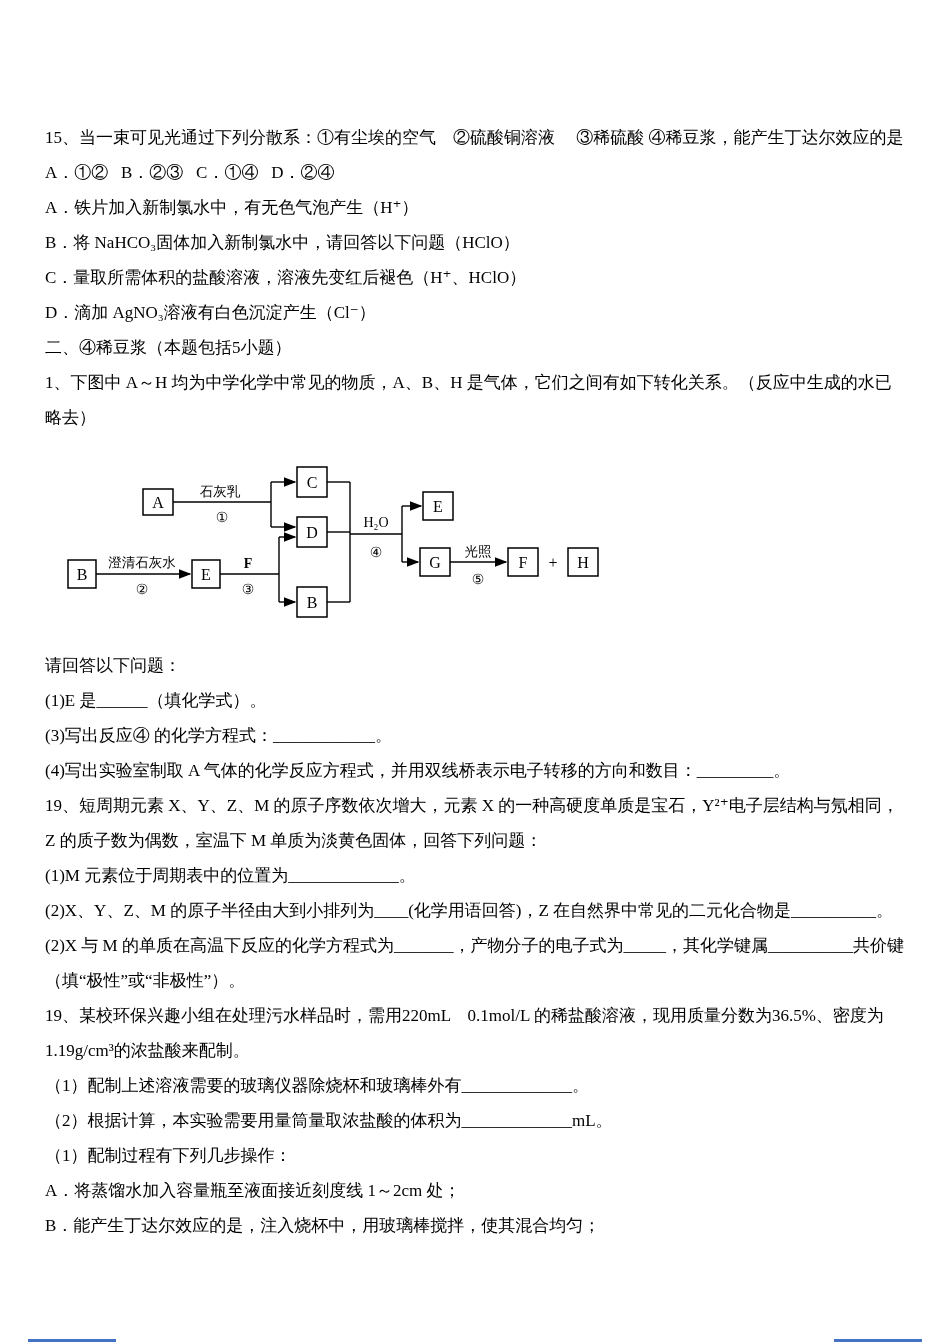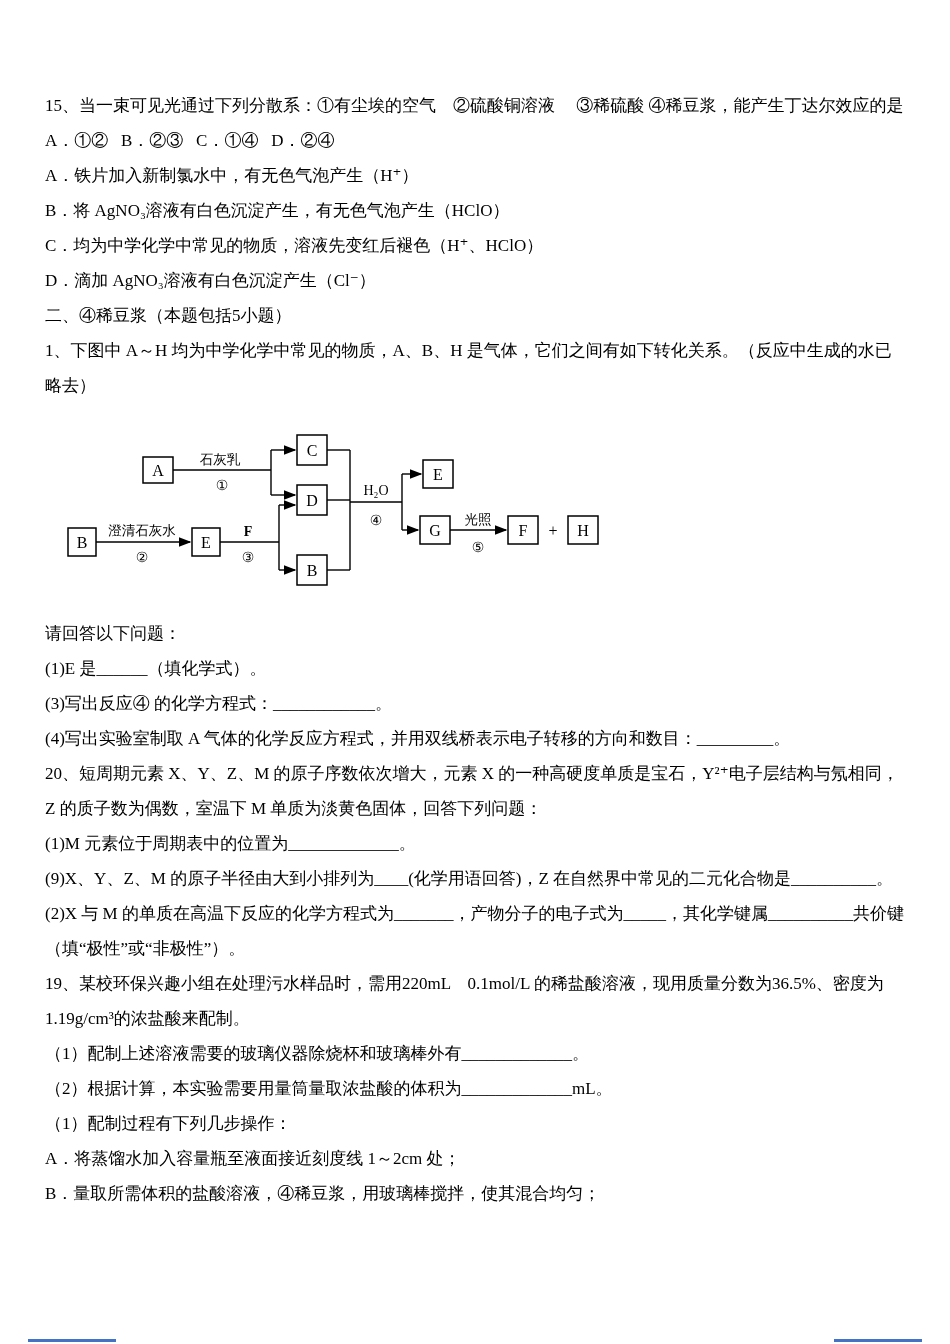--- a/index.html
+++ b/index.html
@@ -5,21 +5,21 @@
   html, body { margin: 0; padding: 0; }
   body {
     width: 950px;
     height: 1344px;
     background: #ffffff;
     position: relative;
     overflow: hidden;
     font-family: "Liberation Serif", "DejaVu Serif", serif;
     color: #000000;
   }
-  .content { padding: 88px 42px 0 45px; font-size: 17px; }
+  .content { padding: 120px 42px 0 45px; font-size: 17px; }
   .ln { margin: 0; line-height: 35px; white-space: pre-wrap; text-align: left; }
   .diagram { margin: 24px 0 14px 15px; }
   svg text { font-family: "Liberation Serif", "DejaVu Serif", serif; fill: #000; }
   .box { fill: #ffffff; stroke: #000000; stroke-width: 1.5; }
   .wire { stroke: #000000; stroke-width: 1.4; fill: none; }
   .boxlabel { font-size: 16px; text-anchor: middle; }
   .cjk { font-size: 13.5px; text-anchor: middle; }
   .num { font-size: 14px; text-anchor: middle; }
   .bold { font-weight: bold; }
   .blue-mark { position: absolute; height: 3px; width: 88px; background: #4473c5; bottom: 2px; }
@@ -28,22 +28,22 @@
 </style>
 </head>
 <body>
 
 <div class="content">
 
   <p class="ln">15、当一束可见光通过下列分散系：①有尘埃的空气　②硫酸铜溶液　 ③稀硫酸 ④稀豆浆，能产生丁达尔效应的是</p>
   <p class="ln">A．①②   B．②③   C．①④   D．②④</p>
 
   <p class="ln">A．铁片加入新制氯水中，有无色气泡产生（H⁺）</p>
-  <p class="ln">B．将 AgNO₃溶液有白色沉淀产生，有无色气泡产生（HClO）</p>
-  <p class="ln">C．均为中学化学中常见的物质，溶液先变红后褪色（H⁺、HClO）</p>
+  <p class="ln">B．将 NaHCO₃固体加入新制氯水中，请回答以下问题（HClO）</p>
+  <p class="ln">C．量取所需体积的盐酸溶液，溶液先变红后褪色（H⁺、HClO）</p>
   <p class="ln">D．滴加 AgNO₃溶液有白色沉淀产生（Cl⁻）</p>
 
   <p class="ln">二、④稀豆浆（本题包括5小题）</p>
 
   <p class="ln">1、下图中 A～H 均为中学化学中常见的物质，A、B、H 是气体，它们之间有如下转化关系。（反应中生成的水已略去）</p>
 
   <div class="diagram">
     <svg width="560" height="170" viewBox="0 0 560 170">
       <defs>
         <marker id="ah" markerWidth="10" markerHeight="8" refX="8" refY="3.5" orient="auto">
@@ -136,28 +136,28 @@
 
       <text class="boxlabel" x="493" y="109">+</text>
     </svg>
   </div>
 
   <p class="ln">请回答以下问题：</p>
   <p class="ln">(1)E 是______（填化学式）。</p>
   <p class="ln">(3)写出反应④ 的化学方程式：____________。</p>
   <p class="ln">(4)写出实验室制取 A 气体的化学反应方程式，并用双线桥表示电子转移的方向和数目：_________。</p>
 
-  <p class="ln">20、短周期元素 X、Y、Z、M 的原子序数依次增大，元素 X 的一种高硬度单质是宝石，Y²⁺电子层结构与氖相同，Z 的质子数为偶数，室温下 M 单质为淡黄色固体，回答下列问题：</p>
+  <p class="ln">19、短周期元素 X、Y、Z、M 的原子序数依次增大，元素 X 的一种高硬度单质是宝石，Y²⁺电子层结构与氖相同，Z 的质子数为偶数，室温下 M 单质为淡黄色固体，回答下列问题：</p>
   <p class="ln">(1)M 元素位于周期表中的位置为_____________。</p>
-  <p class="ln">(9)X、Y、Z、M 的原子半径由大到小排列为____(化学用语回答)，Z 在自然界中常见的二元化合物是__________。</p>
+  <p class="ln">(2)X、Y、Z、M 的原子半径由大到小排列为____(化学用语回答)，Z 在自然界中常见的二元化合物是__________。</p>
   <p class="ln">(2)X 与 M 的单质在高温下反应的化学方程式为_______，产物分子的电子式为_____，其化学键属__________共价键（填“极性”或“非极性”）。</p>
 
   <p class="ln">19、某校环保兴趣小组在处理污水样品时，需用220mL　0.1mol/L 的稀盐酸溶液，现用质量分数为36.5%、密度为1.19g/cm³的浓盐酸来配制。</p>
   <p class="ln">（1）配制上述溶液需要的玻璃仪器除烧杯和玻璃棒外有_____________。</p>
   <p class="ln">（2）根据计算，本实验需要用量筒量取浓盐酸的体积为_____________mL。</p>
   <p class="ln">（1）配制过程有下列几步操作：</p>
   <p class="ln">A．将蒸馏水加入容量瓶至液面接近刻度线 1～2cm 处；</p>
-  <p class="ln">B．量取所需体积的盐酸溶液，④稀豆浆，用玻璃棒搅拌，使其混合均匀；</p>
+  <p class="ln">B．能产生丁达尔效应的是，注入烧杯中，用玻璃棒搅拌，使其混合均匀；</p>
 
 </div>
 
 <div class="blue-mark blue-left"></div>
 <div class="blue-mark blue-right"></div>
 
 </body></html>

